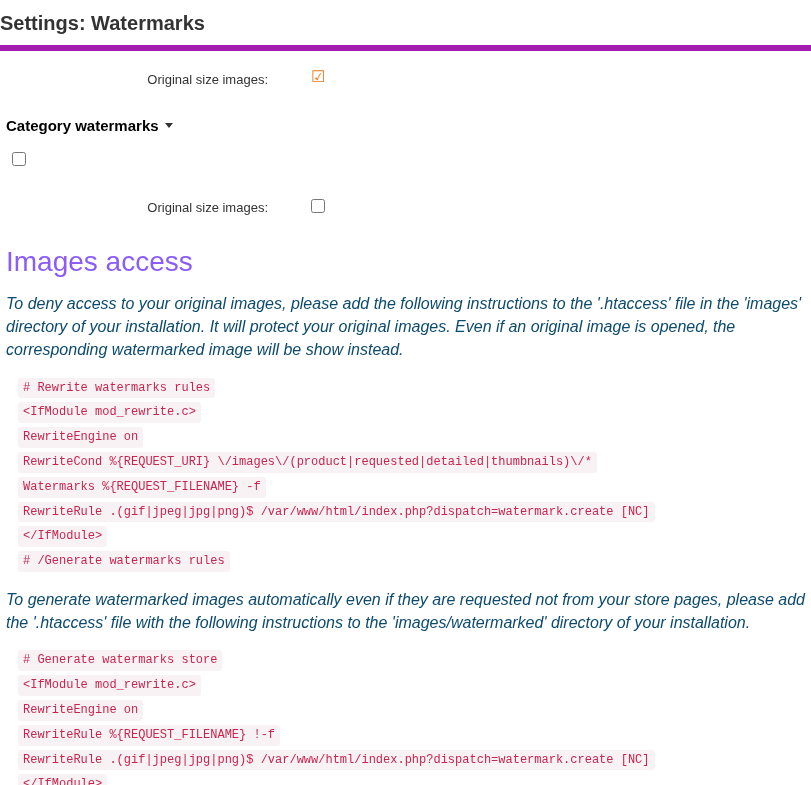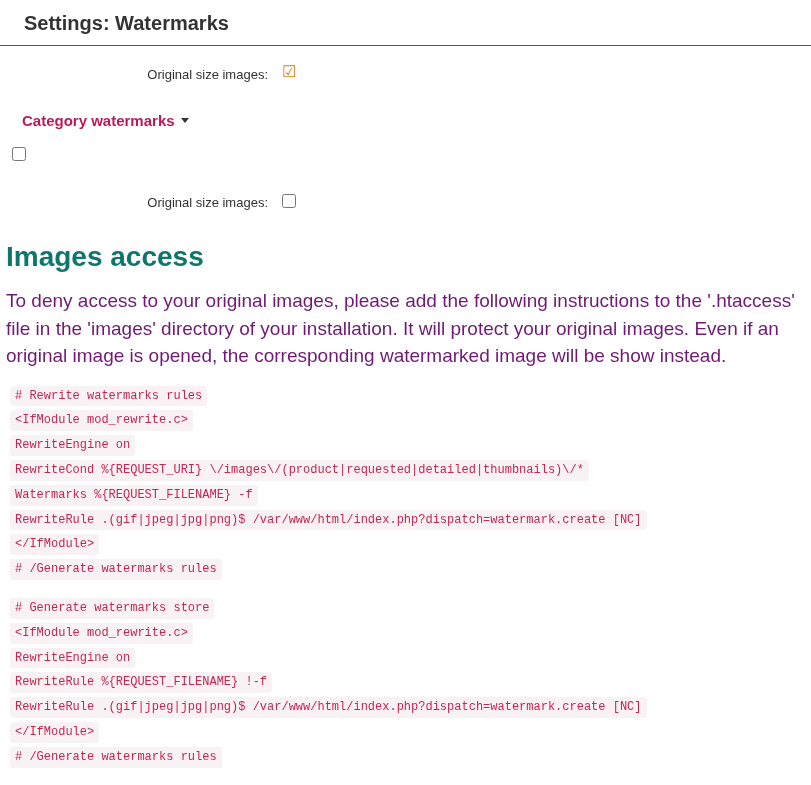--- a/index.html
+++ b/index.html
@@ -4,35 +4,36 @@
 <style>
   * { box-sizing: border-box; margin: 0; padding: 0; }
   body {
     font-family: "Helvetica Neue", Helvetica, Arial, sans-serif;
     font-size: 13px;
     color: #333;
     background: #fff;
     width: 811px;
   }
   .header {
-    padding: 12px 6px 10px 24px;
-    border-bottom: 1px solid #a21caf;
+    padding: 12px 6px 10px 0;
+    border-bottom: 6px solid #a21caf;
   }
   .header h1 {
     font-size: 20px;
     font-weight: bold;
     color: #333;
   }
   .content {
     padding: 10px 6px 20px 6px;
   }
   .form-row {
     display: flex;
     align-items: center;
     margin: 10px 0 30px 0;
+    gap: 29px;
   }
   .form-row label {
     width: 270px;
     text-align: right;
     padding-right: 8px;
     font-size: 13px;
     color: #333;
   }
   .form-row .control {
     padding-left: 6px;
@@ -47,58 +48,59 @@
     height: 16px;
     color: #e27c1f;
     font-size: 16px;
     line-height: 14px;
     position: relative;
     top: -1px;
   }
   .section-title {
     font-size: 15px;
     font-weight: bold;
-    color: #be185d;
-    margin: 20px 0 18px 16px;
+    color: #000000;
+    margin: 20px 0 18px 0;
     display: flex;
     align-items: center;
     cursor: pointer;
   }
   .caret-down {
     display: inline-block;
     margin-left: 6px;
     width: 0; height: 0;
     border-left: 4px solid transparent;
     border-right: 4px solid transparent;
     border-top: 5px solid #333;
   }
   h2.big {
     font-size: 28px;
-    font-weight: bold;
+    font-weight: normal;
     margin: 18px 0 14px 0;
-    color: #0f766e;
+    color: #8b5cf6;
   }
   .para {
-    font-size: 19px;
-    color: #701a75;
+    font-size: 16px;
+    color: #0c4a6e;
     line-height: 1.45;
     margin: 10px 0 14px 0;
+    font-style: italic;
   }
   .code-block {
     margin: 6px 0 14px 0;
   }
   .code-line {
     font-family: "Courier New", Courier, monospace;
     font-size: 12px;
     color: #c7254e;
     background: #f9f2f4;
     display: inline-block;
     padding: 2px 5px;
     border-radius: 3px;
-    margin: 2px 4px;
+    margin: 2px 12px;
     line-height: 1.4;
   }
   .code-line-wrap { display: block; }
 </style>
 </head>
 <body>
 
 <div class="header">
   <h1>Settings: Watermarks</h1>
 </div>
@@ -138,20 +140,21 @@
       <div class="code-line-wrap"><span class="code-line"># Rewrite watermarks rules</span></div>
       <div class="code-line-wrap"><span class="code-line">&lt;IfModule mod_rewrite.c&gt;</span></div>
       <div class="code-line-wrap"><span class="code-line">RewriteEngine on</span></div>
       <div class="code-line-wrap"><span class="code-line">RewriteCond %{REQUEST_URI} \/images\/(product|requested|detailed|thumbnails)\/*</span></div>
       <div class="code-line-wrap"><span class="code-line">Watermarks %{REQUEST_FILENAME} -f</span></div>
       <div class="code-line-wrap"><span class="code-line">RewriteRule .(gif|jpeg|jpg|png)$ /var/www/html/index.php?dispatch=watermark.create [NC]</span></div>
       <div class="code-line-wrap"><span class="code-line">&lt;/IfModule&gt;</span></div>
       <div class="code-line-wrap"><span class="code-line"># /Generate watermarks rules</span></div>
     </div>
 
+  <p class="para">To generate watermarked images automatically even if they are requested not from your store pages, please add the '.htaccess' file with the following instructions to the 'images/watermarked' directory of your installation.</p>
 
   <div class="code-block" id="code-block-2">
       <div class="code-line-wrap"><span class="code-line"># Generate watermarks store</span></div>
       <div class="code-line-wrap"><span class="code-line">&lt;IfModule mod_rewrite.c&gt;</span></div>
       <div class="code-line-wrap"><span class="code-line">RewriteEngine on</span></div>
       <div class="code-line-wrap"><span class="code-line">RewriteRule %{REQUEST_FILENAME} !-f</span></div>
       <div class="code-line-wrap"><span class="code-line">RewriteRule .(gif|jpeg|jpg|png)$ /var/www/html/index.php?dispatch=watermark.create [NC]</span></div>
       <div class="code-line-wrap"><span class="code-line">&lt;/IfModule&gt;</span></div>
       <div class="code-line-wrap"><span class="code-line"># /Generate watermarks rules</span></div>
     </div>

